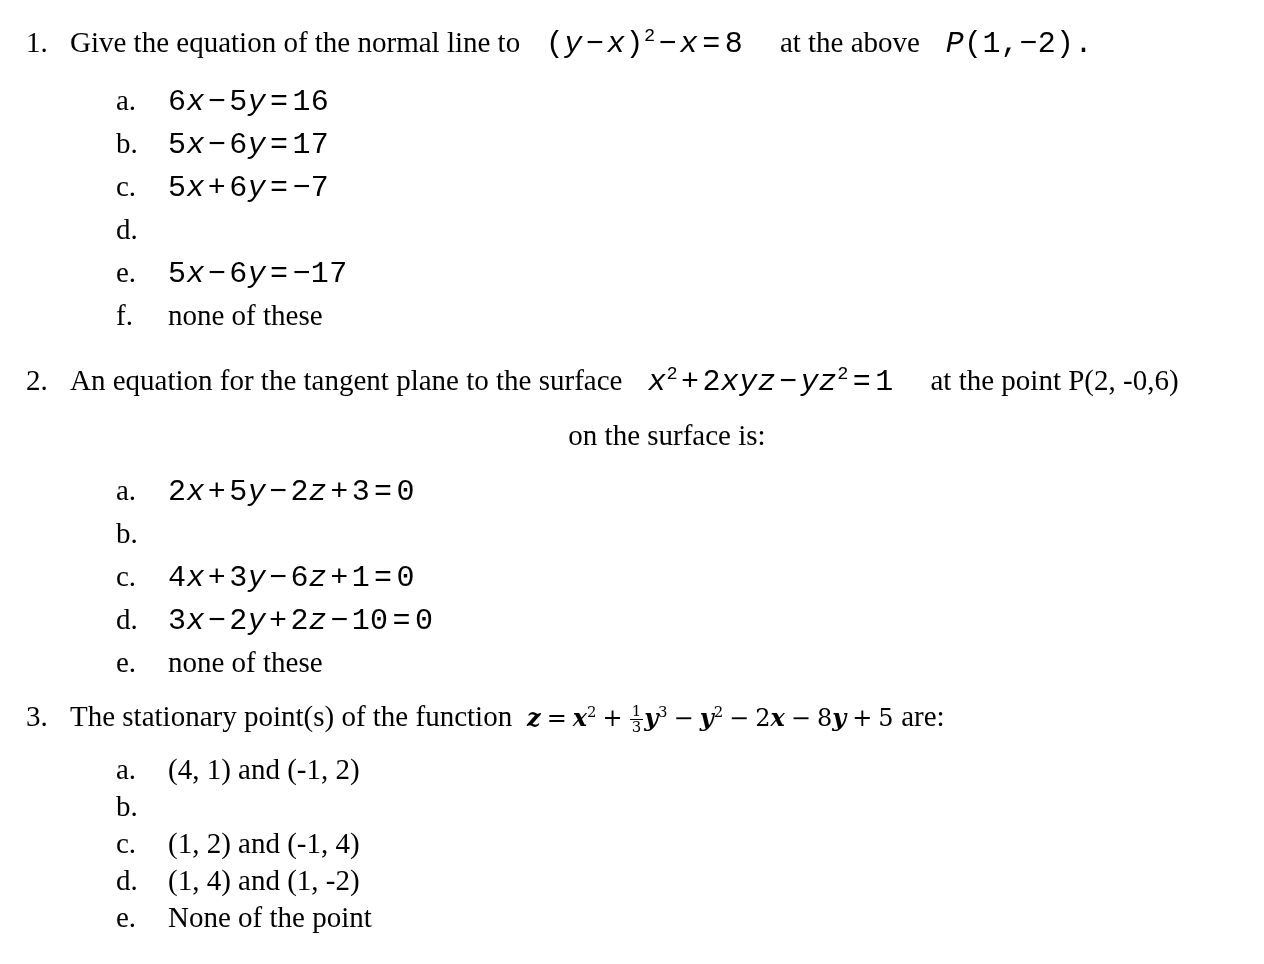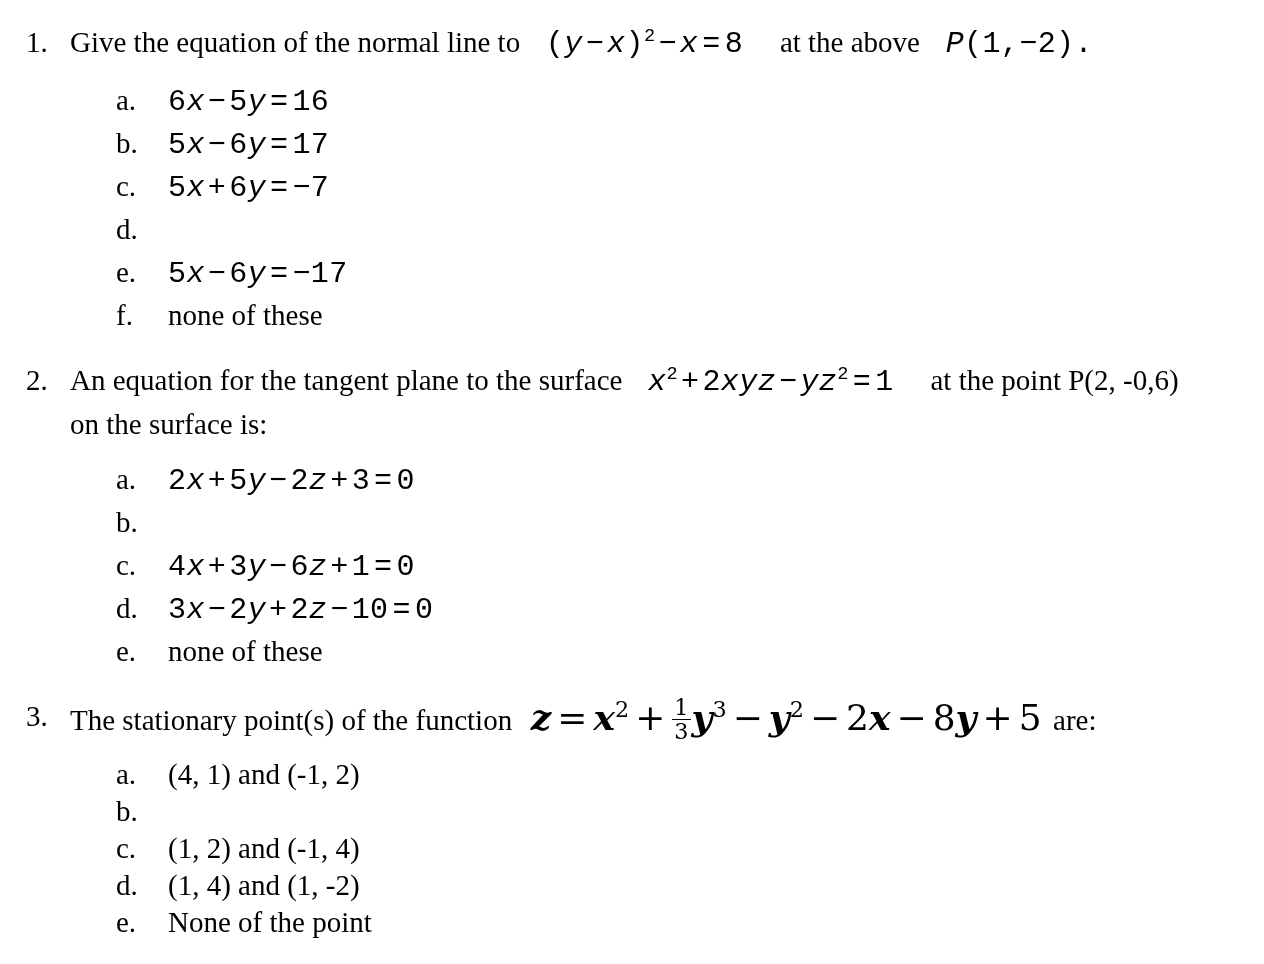--- a/index.html
+++ b/index.html
@@ -78,21 +78,21 @@
     font-size: 30px;
     letter-spacing: 0.4px;
   }
   .mathA .v { font-style: italic; }
   .mathA .op { padding: 0 3px; }
   .mathA .eq { padding: 0 4px; }
 
   
   .mathB {
     font-family: "DejaVu Serif", "Liberation Serif", serif;
-    font-size: 36px;
+    font-size: 24px;
   }
   .mathB .v {
     font-style: italic;
     font-weight: bold;
   }
   .mathB .op { padding: 0 6px; }
 
   sup {
     font-size: 0.62em;
     vertical-align: super;
@@ -166,21 +166,21 @@
   </div>
 
   <div class="question" style="top:360px;">
     <div class="q-stem">
       <span class="q-number">2.</span>
       <span class="q-text">An equation for the tangent plane to the surface</span>
       <span class="mathA">
         &nbsp;<span class="v">x</span><sup>2</sup><span class="op">+</span>2<span class="v">xyz</span><span class="op">−</span><span class="v">yz</span><sup>2</sup><span class="eq">=</span>1&nbsp;
       </span>
       <span class="q-text">at the point P(2, -0,6)</span>
-      <div style="margin-top:1px;">on the surface is:</div>
+      <div style="margin-top:12px;text-align:center;">on the surface is:</div>
     </div>
 
     <ul class="options opts-wide" style="margin-top:13px;">
       <li class="option">
         <span class="opt-letter">a.</span>
         <span class="opt-body mathA">2<span class="v">x</span><span class="op">+</span>5<span class="v">y</span><span class="op">−</span>2<span class="v">z</span><span class="op">+</span>3<span class="eq">=</span>0</span>
       </li>
       <li class="option">
         <span class="opt-letter">b.</span>
       </li>

